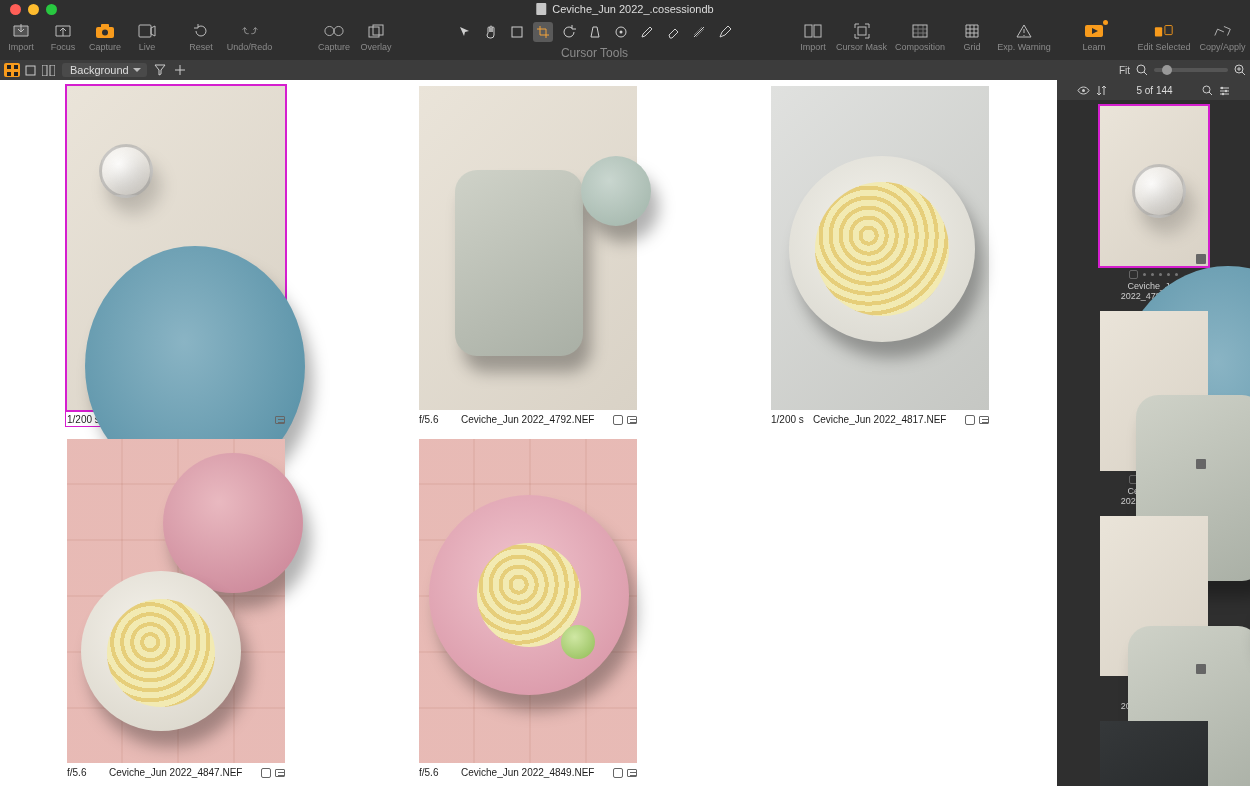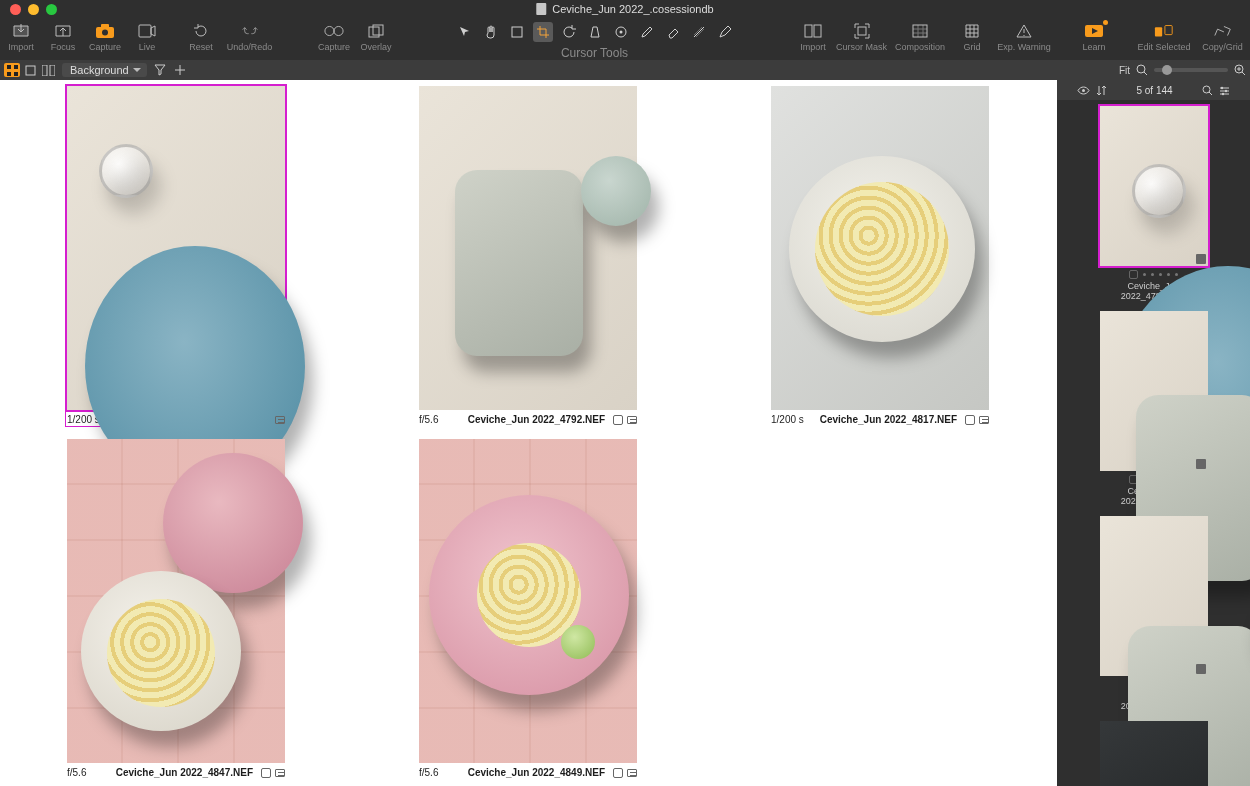--- a/index.html
+++ b/index.html
@@ -53,21 +53,21 @@
 
   
   .browser { flex: 1; background: #fff; overflow: auto; padding: 6px 0 20px 0; }
   .grid { display: grid; grid-template-columns: repeat(3, 352px); column-gap: 0; row-gap: 14px; justify-content: start; }
   .cell { width: 352px; display: flex; flex-direction: column; align-items: center; }
   .thumb { width: 218px; height: 324px; background: #e2ded6; position: relative; box-shadow: 0 0 0 0 transparent; }
   .cell.selected .thumb { outline: 2px solid #d51ecf; outline-offset: 0; }
   .metarow { width: 218px; display: flex; align-items: center; padding-top: 4px; font-size: 10px; color: #1c1c1c; }
   .cell.selected .metarow { outline: 1px solid #d51ecf; outline-offset: 1px; }
   .m-left { width: 42px; text-align: left; }
-  .m-center { flex: 1; text-align: right; font-weight: bold; }
+  .m-center { flex: 1; text-align: left; }
   .m-right { width: 32px; display: flex; justify-content: flex-end; gap: 4px; align-items: center; }
   .cbx { width: 10px; height: 10px; border: 1px solid #666; border-radius: 2px; }
   .grp { width: 10px; height: 8px; border: 1px solid #666; border-radius: 1px; position: relative; }
   .grp::before { content:""; position:absolute; left:2px; top:2px; width:6px; height:1px; background:#666;}
   .grp::after  { content:""; position:absolute; left:2px; top:5px; width:6px; height:1px; background:#666;}
 
   
   .filmstrip { width: 193px; background: #2f2f2f; display: flex; flex-direction: column; }
   .fs-head { height: 20px; background: #3c3c3c; display: flex; align-items: center; justify-content: space-between; padding: 0 20px; color: #ddd; font-size: 10px; }
   .fs-head .l, .fs-head .r { display:flex; gap:6px; align-items:center; }
@@ -329,21 +329,21 @@
           </div>
         <div class="tb-lbl">Edit Selected</div>
       </div>
       <div class="tb-btn wide">
         <div class="tb-ic">
             <svg class="ic" width="22" height="14" viewBox="0 0 22 14">
               <path d="M2 12l3-7 7 3" stroke="currentColor" fill="none"></path>
               <path d="M12 2l7 3-3 7" stroke="currentColor" fill="none"></path>
             </svg>
           </div>
-        <div class="tb-lbl">Copy/Grid</div>
+        <div class="tb-lbl">Copy/Apply</div>
       </div>
     </div>
   </div>
 
   <div class="secbar">
     <div class="view-toggles">
       <div class="vt sel">
           <svg width="11" height="11" viewBox="0 0 11 11">
             <rect x="0" y="0" width="4" height="4" fill="currentColor"></rect>
             <rect x="7" y="0" width="4" height="4" fill="currentColor"></rect>

